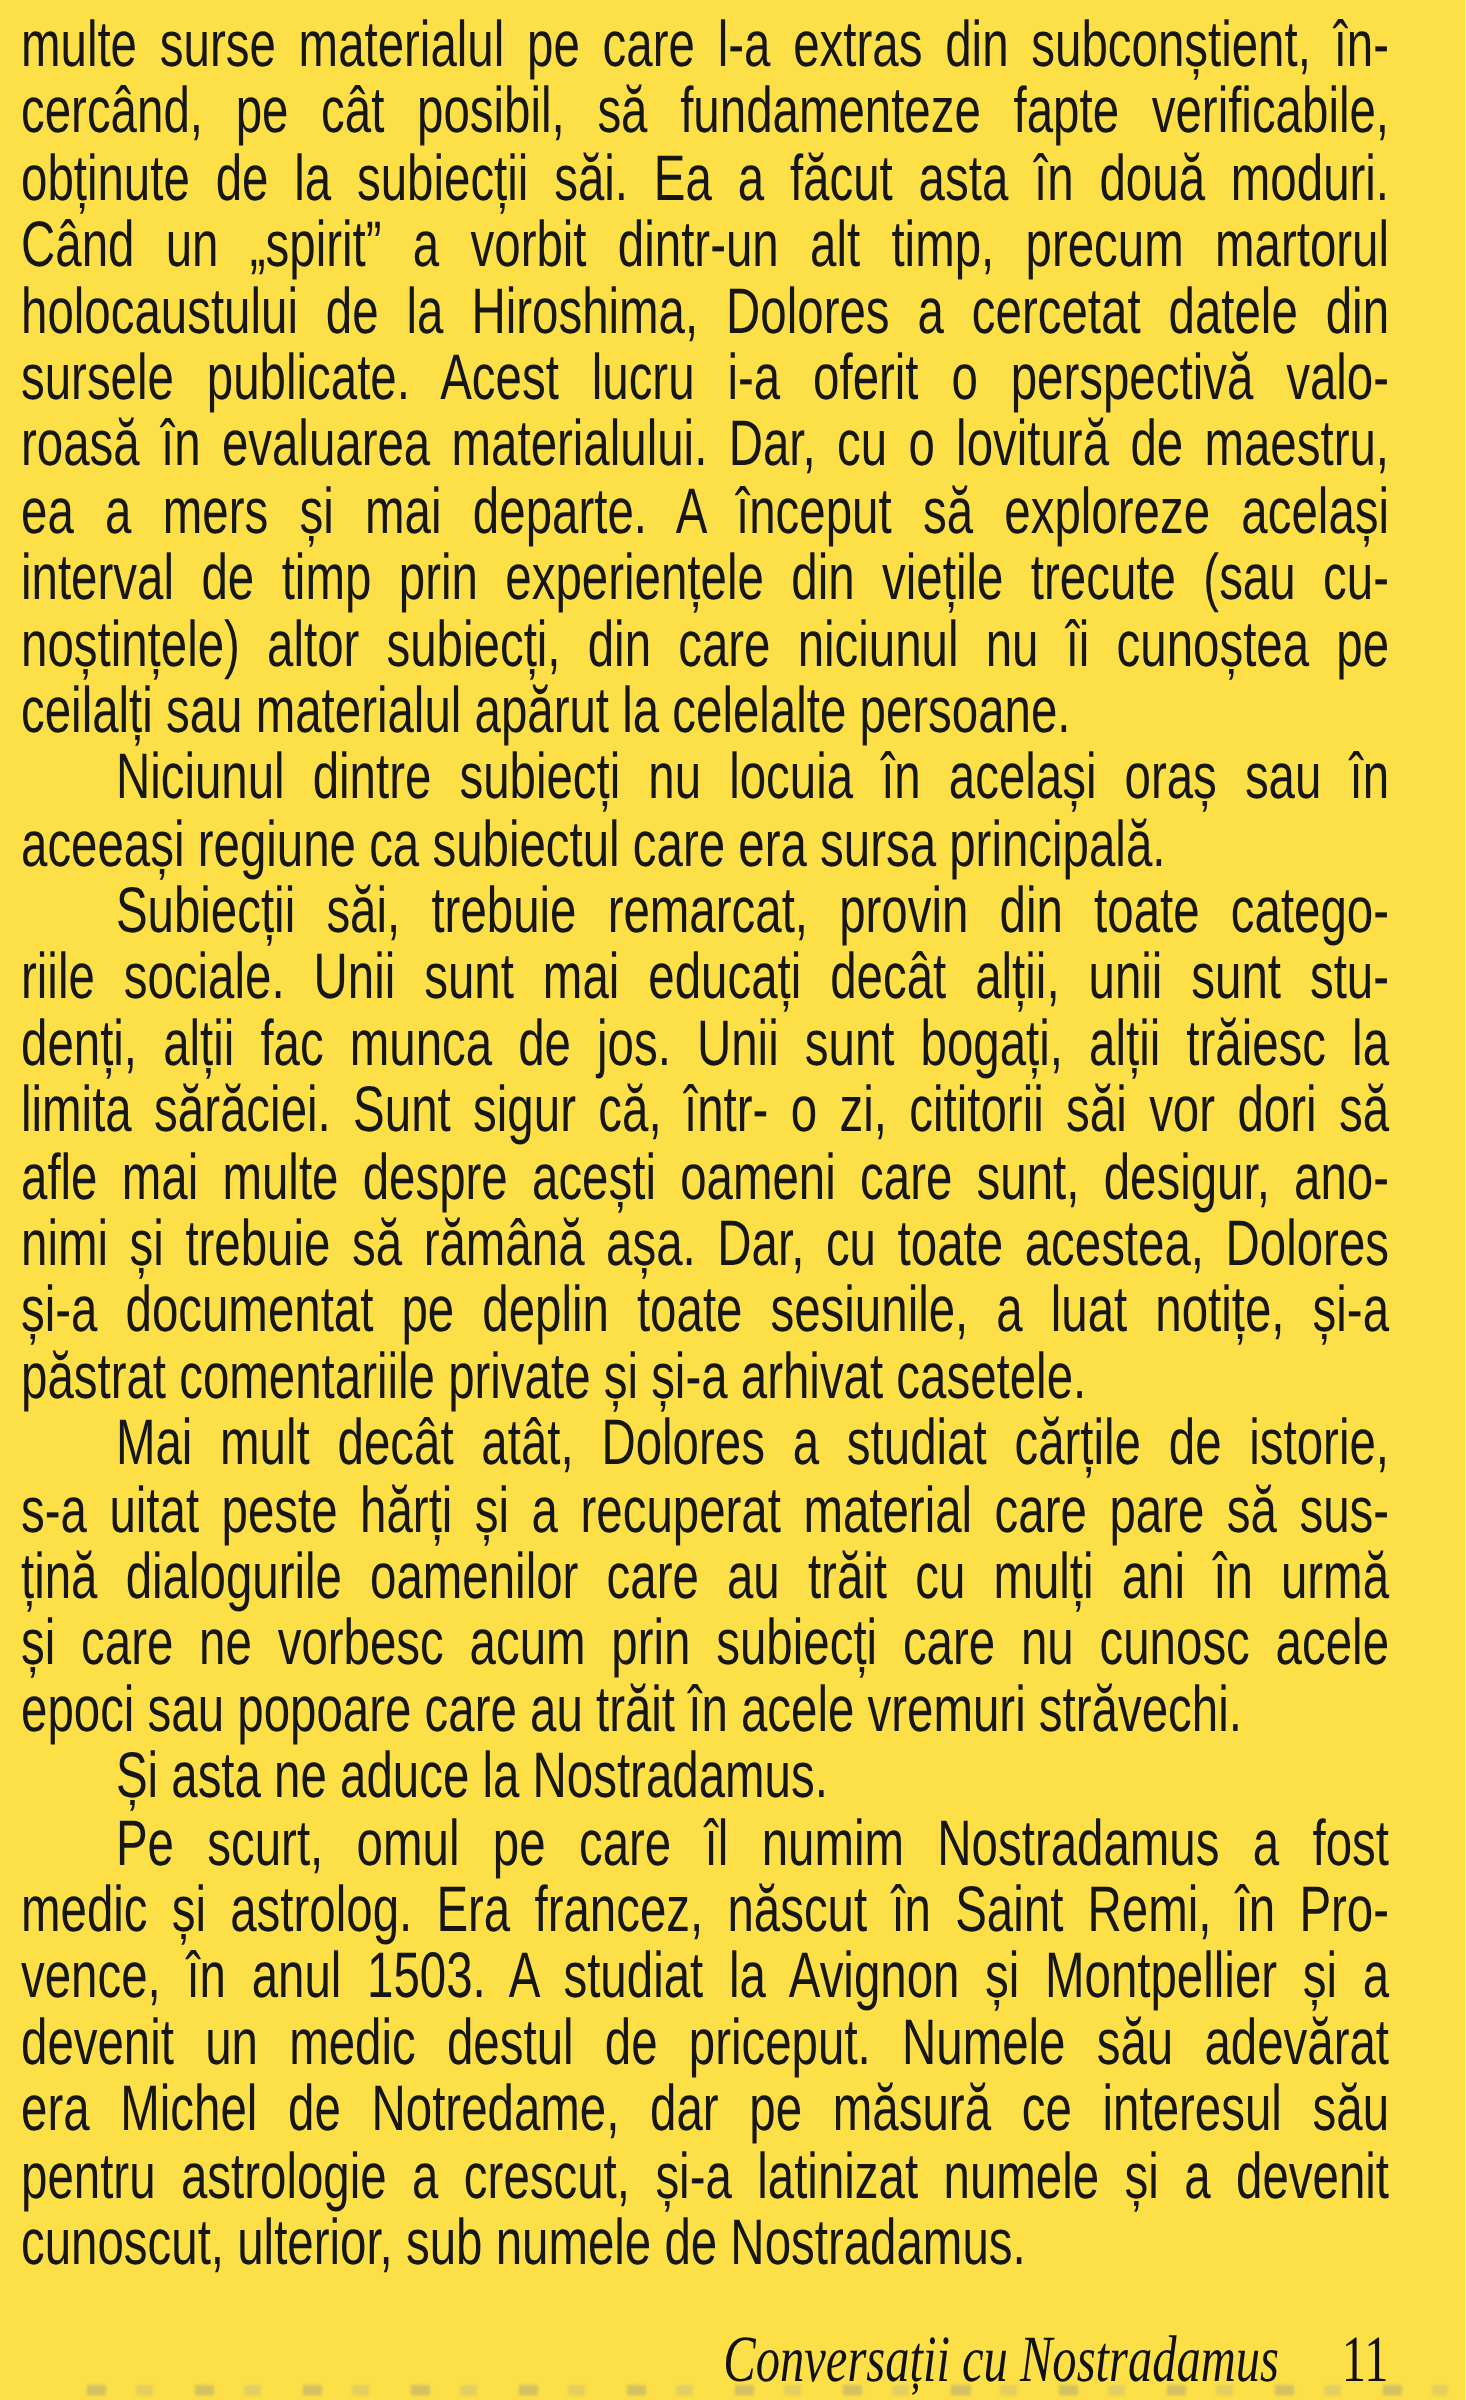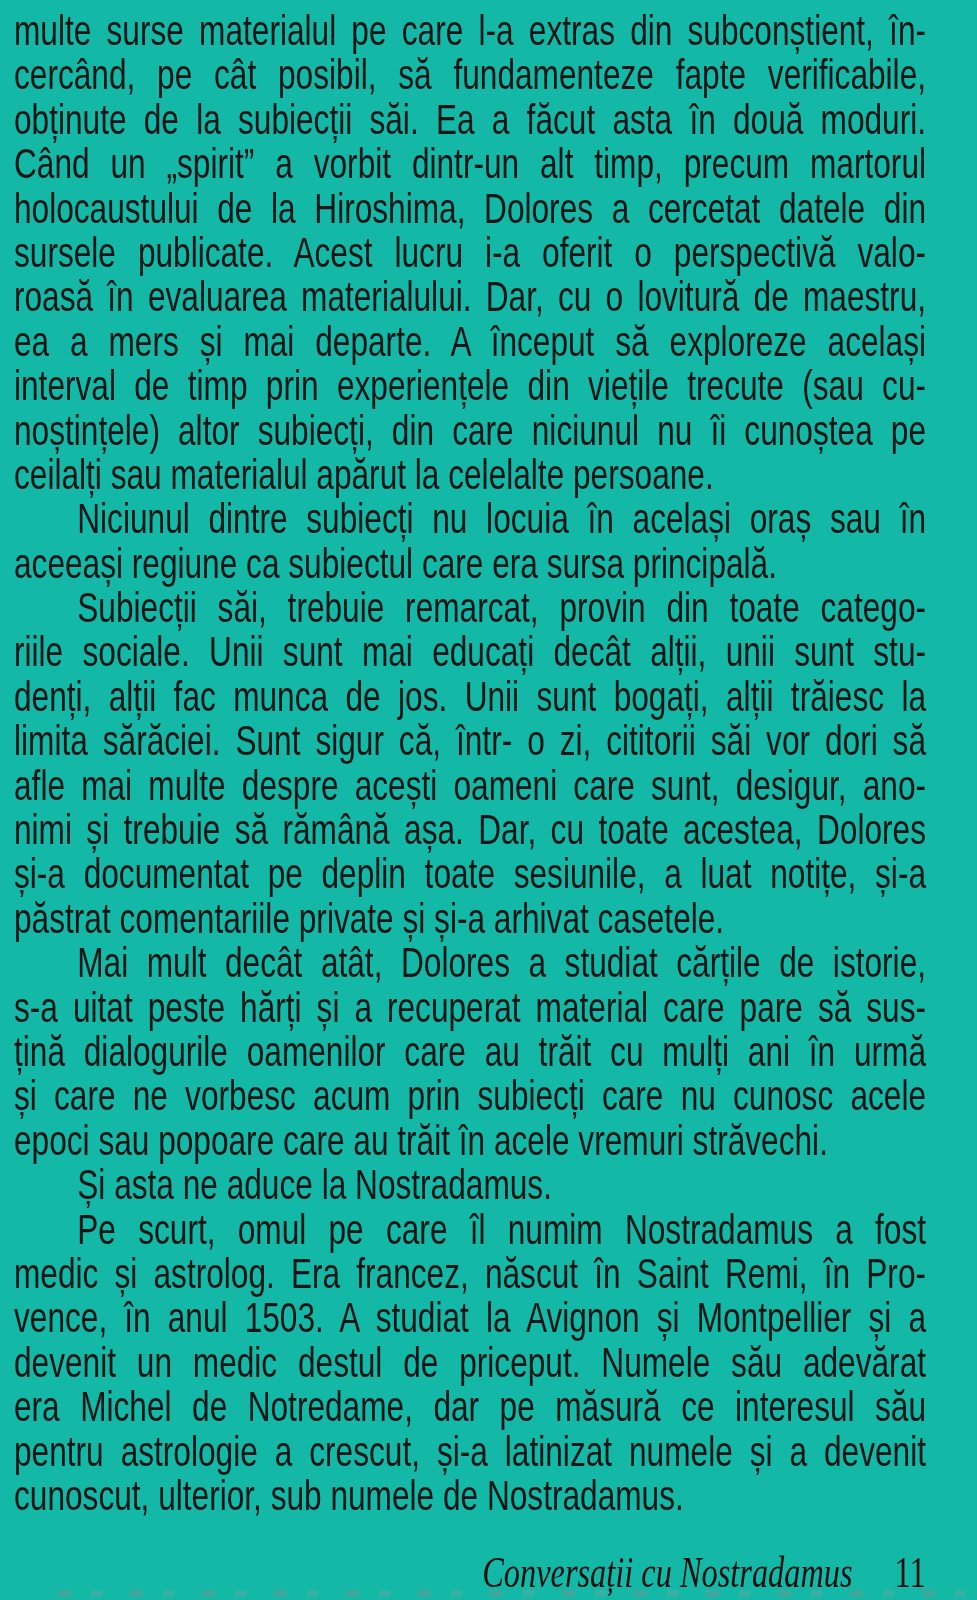--- a/index.html
+++ b/index.html
@@ -4,21 +4,21 @@
 <style>
   html, body {
     margin: 0;
     padding: 0;
     background: #ffffff;
   }
   .page {
     position: relative;
     width: 977px;
     height: 1600px;
-    background: #14b8a6;
+    background: #fde047;
     overflow: hidden;
     font-family: "Liberation Sans", sans-serif;
     color: #161616;
   }
   .text-block {
     position: absolute;
     left: 14px;
     top: 8px;
   }
   .line {

